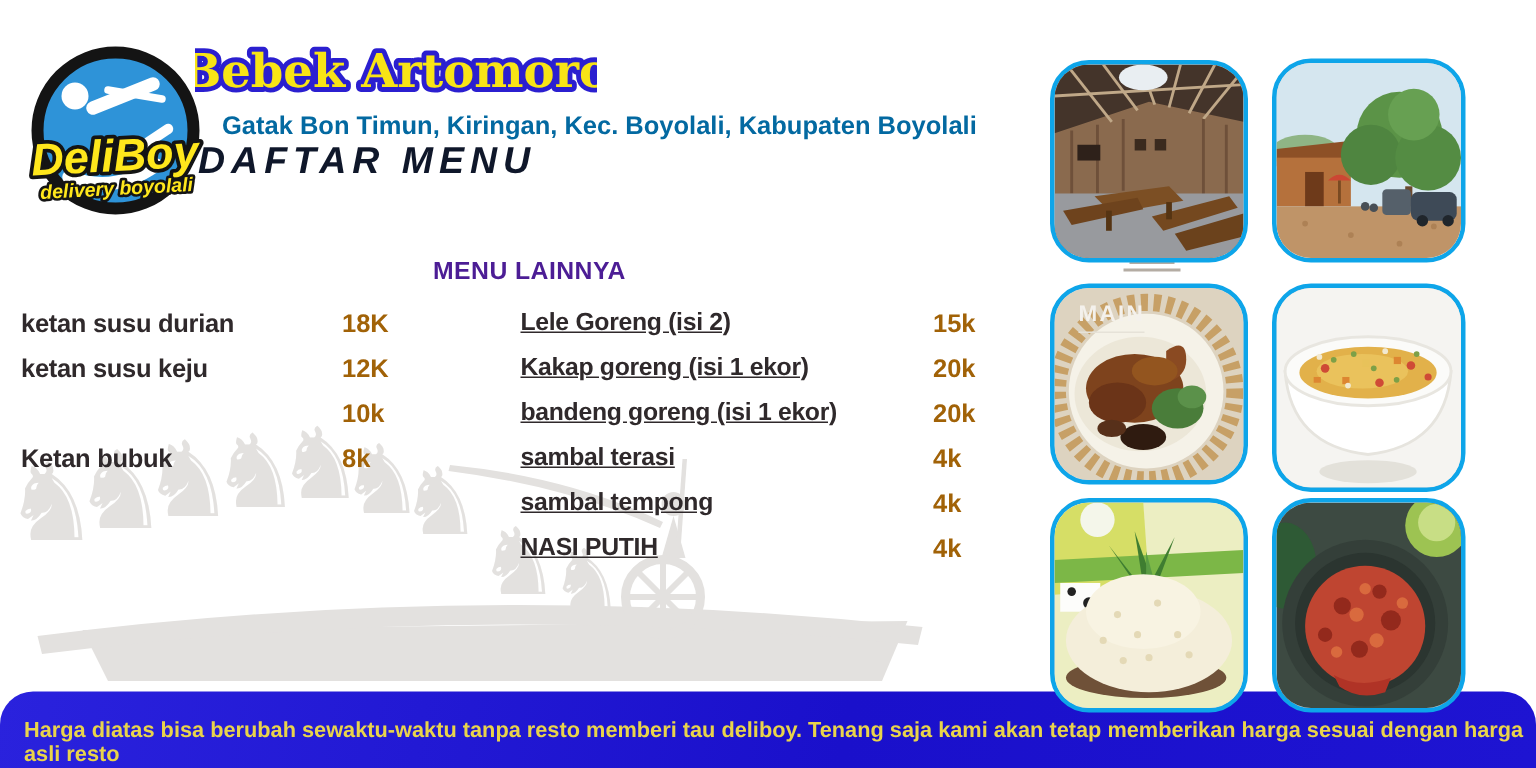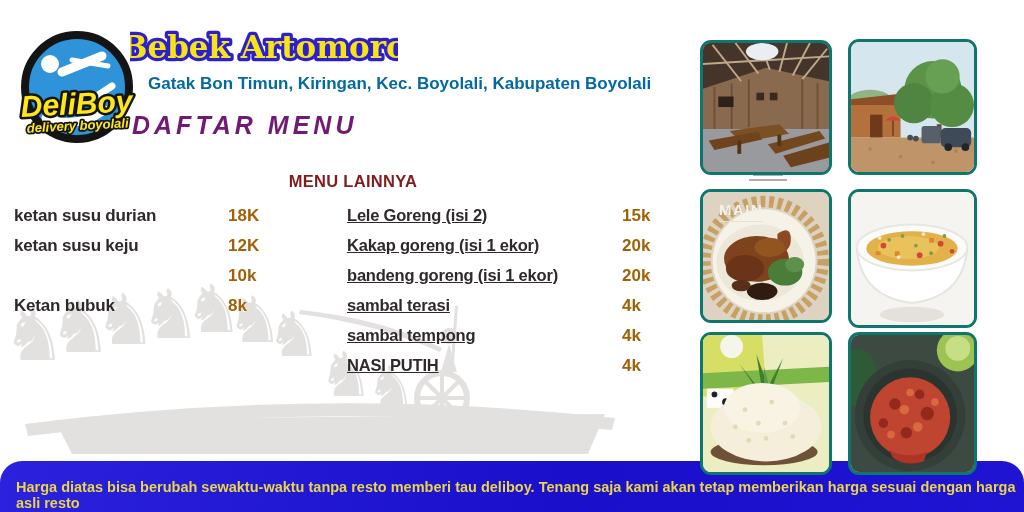--- a/index.html
+++ b/index.html
@@ -11,45 +11,45 @@
   #watermark{position:absolute;left:0;top:248px;width:645px;height:214px;z-index:1;}
   
   #logo{position:absolute;left:16px;top:26px;width:122px;height:122px;z-index:4;}
   
   #title-svg{position:absolute;left:130px;top:22px;width:268px;height:50px;z-index:4;}
   .address{
     position:absolute;left:148px;top:74px;width:560px;z-index:4;
     font-size:17px;font-weight:bold;color:#0369a1;letter-spacing:0px;
   }
   .daftar{
-    position:absolute;left:132px;top:111px;z-index:4;
-    font-size:25px;font-weight:bold;font-style:italic;color:#701a75;letter-spacing:4px;
+    position:absolute;left:132px;top:93px;z-index:4;
+    font-size:25px;font-weight:bold;font-style:italic;color:#0f172a;letter-spacing:4px;
   }
   
   .section-title{
     position:absolute;left:253px;top:172px;width:200px;text-align:center;z-index:4;
-    font-size:16.5px;font-weight:bold;color:#7f1d1d;letter-spacing:.3px;
+    font-size:16.5px;font-weight:bold;color:#4c1d95;letter-spacing:.3px;
   }
   .menu-col{position:absolute;z-index:4;}
   #menu-left{left:14px;top:206px;width:290px;}
   #menu-right{left:347px;top:206px;width:320px;}
   .menu-row{position:relative;height:30px;}
   .menu-row .nm{
     position:absolute;left:0;top:0;font-size:17px;font-weight:bold;color:#2f292b;
     white-space:nowrap;letter-spacing:-0.2px;
   }
   #menu-right .menu-row .nm{font-size:16.5px;text-decoration:underline;}
   .menu-row .pr{
     position:absolute;top:0;font-size:17px;font-weight:bold;color:#a16207;white-space:nowrap;
   }
   #menu-left .menu-row .pr{left:214px;}
   #menu-right .menu-row .pr{left:275px;}
   
   .photo{
-    position:absolute;z-index:6;border:3px solid #0f766e;border-radius:11px;
+    position:absolute;z-index:6;border:3px solid #0ea5e9;border-radius:26px;
     overflow:hidden;background:#ddd;box-sizing:border-box;
   }
   .photo svg{display:block;width:100%;height:100%;}
   #photo-1{left:700px;top:40px;width:132px;height:135px;}
   #photo-2{left:848px;top:39px;width:129px;height:136px;}
   #photo-3{left:700px;top:189px;width:132px;height:134px;}
   #photo-4{left:848px;top:189px;width:129px;height:139px;}
   #photo-5{left:700px;top:332px;width:132px;height:143px;}
   #photo-6{left:848px;top:332px;width:129px;height:143px;}
   .main-label{

